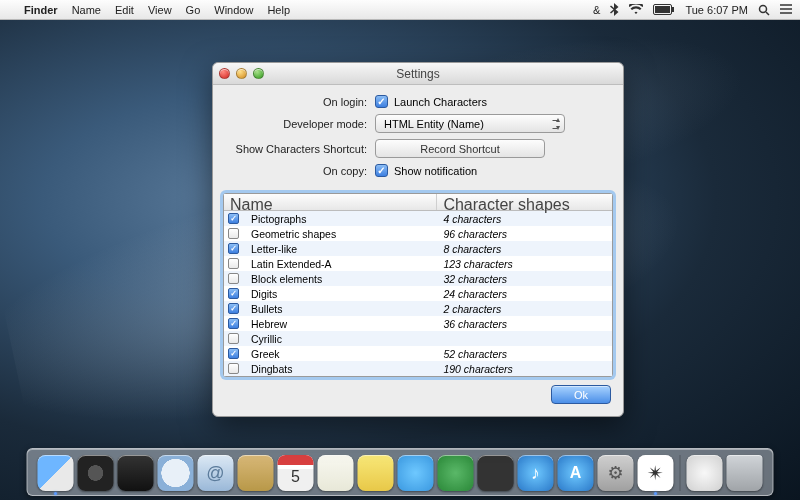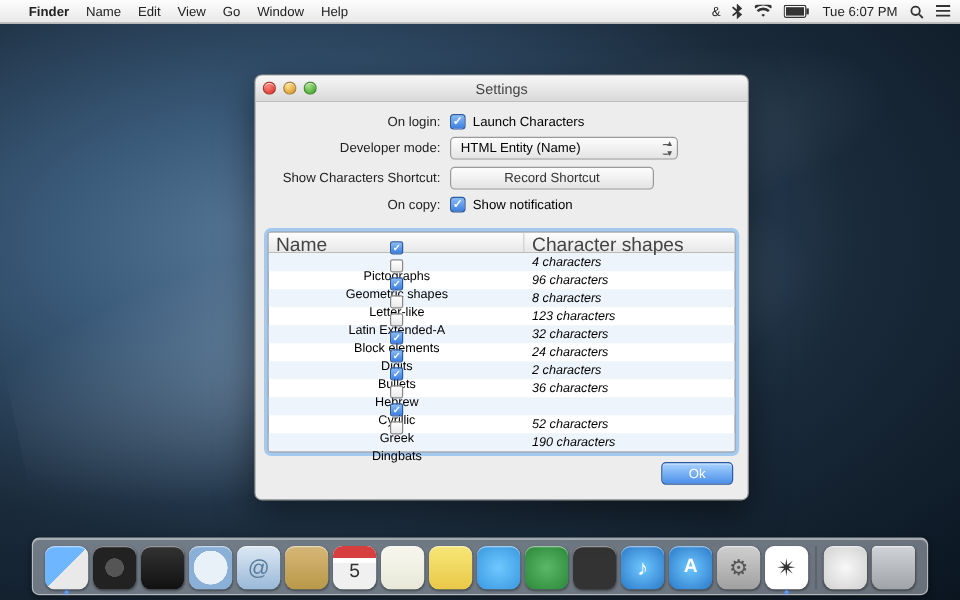--- a/index.html
+++ b/index.html
@@ -117,21 +117,21 @@
     display:flex; height:17px;
     background:linear-gradient(#fdfdfd,#e7e7e7);
     border-bottom:1px solid #bcbcbc;
     font-size:16px; color:#444;
   }
   .thead .c1{ width:55%; padding:2px 6px; border-right:1px solid #cfcfcf;}
   .thead .c2{ flex:1; padding:2px 6px;}
   .tbody{}
   .trow{ display:flex; height:15px; align-items:center; font-size:10.5px;}
   .trow:nth-child(odd){ background:#eef4fc; }
-  .trow .c1{ width:55%; padding:0 4px; display:flex; align-items:center; gap:12px;flex-direction:column;}
+  .trow .c1{ width:55%; padding:0 4px; display:flex; align-items:center; gap:12px;}
   .trow .c2{ flex:1; padding:0 6px;font-style:italic;}
   .mini-check{
     width:11px; height:11px; border:1px solid #888; border-radius:2px;
     background:linear-gradient(#fff,#e9e9e9); flex-shrink:0;
     display:flex;align-items:center;justify-content:center;
   }
   .mini-check.on{ background:linear-gradient(#8bbdf5,#3d7fe0); border-color:#2c5aa0;}
   .mini-check.on::after{content:"✓"; color:#fff; font-size:8px; font-weight:bold;}
 
   .footer{ display:flex; justify-content:flex-end; padding:0 12px 12px;}

